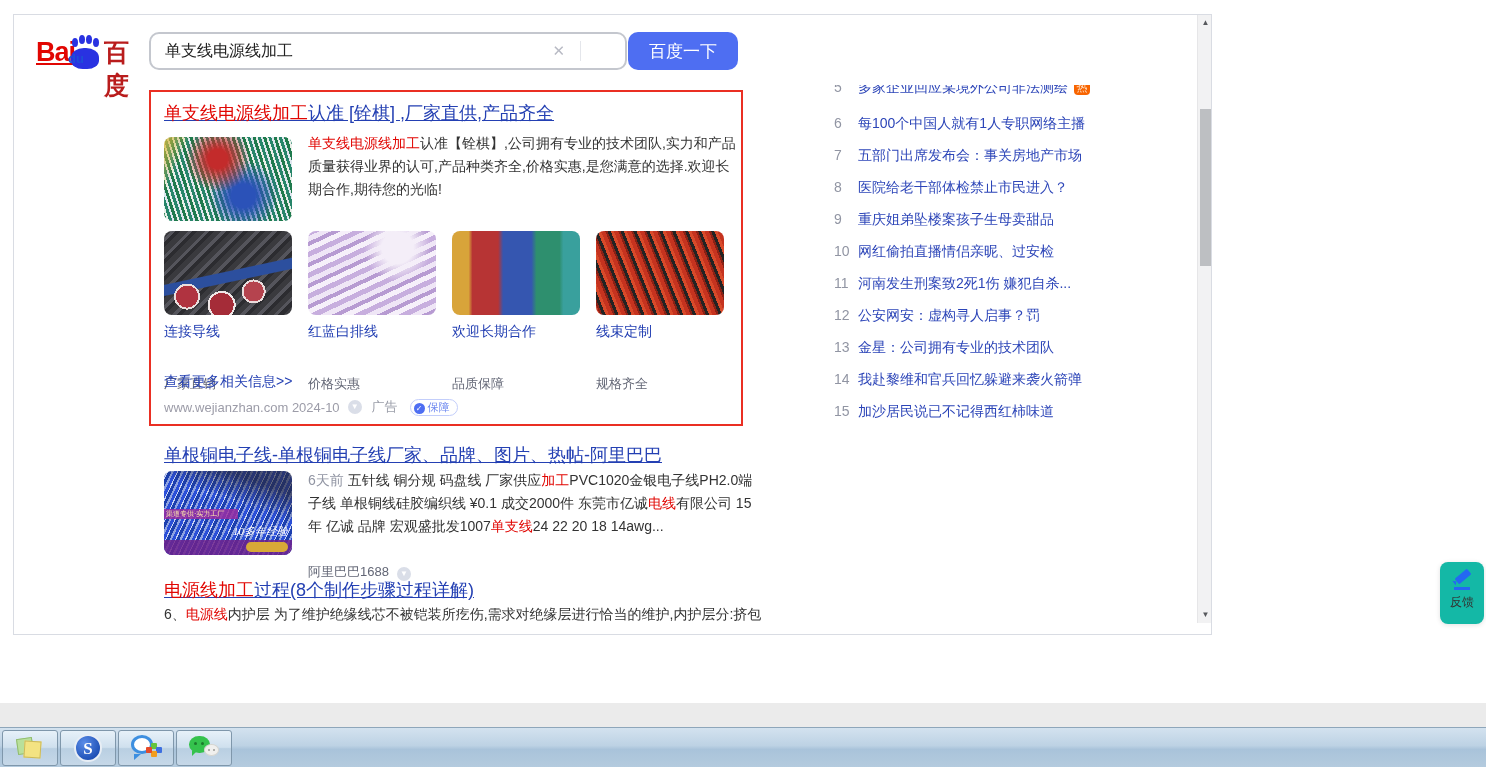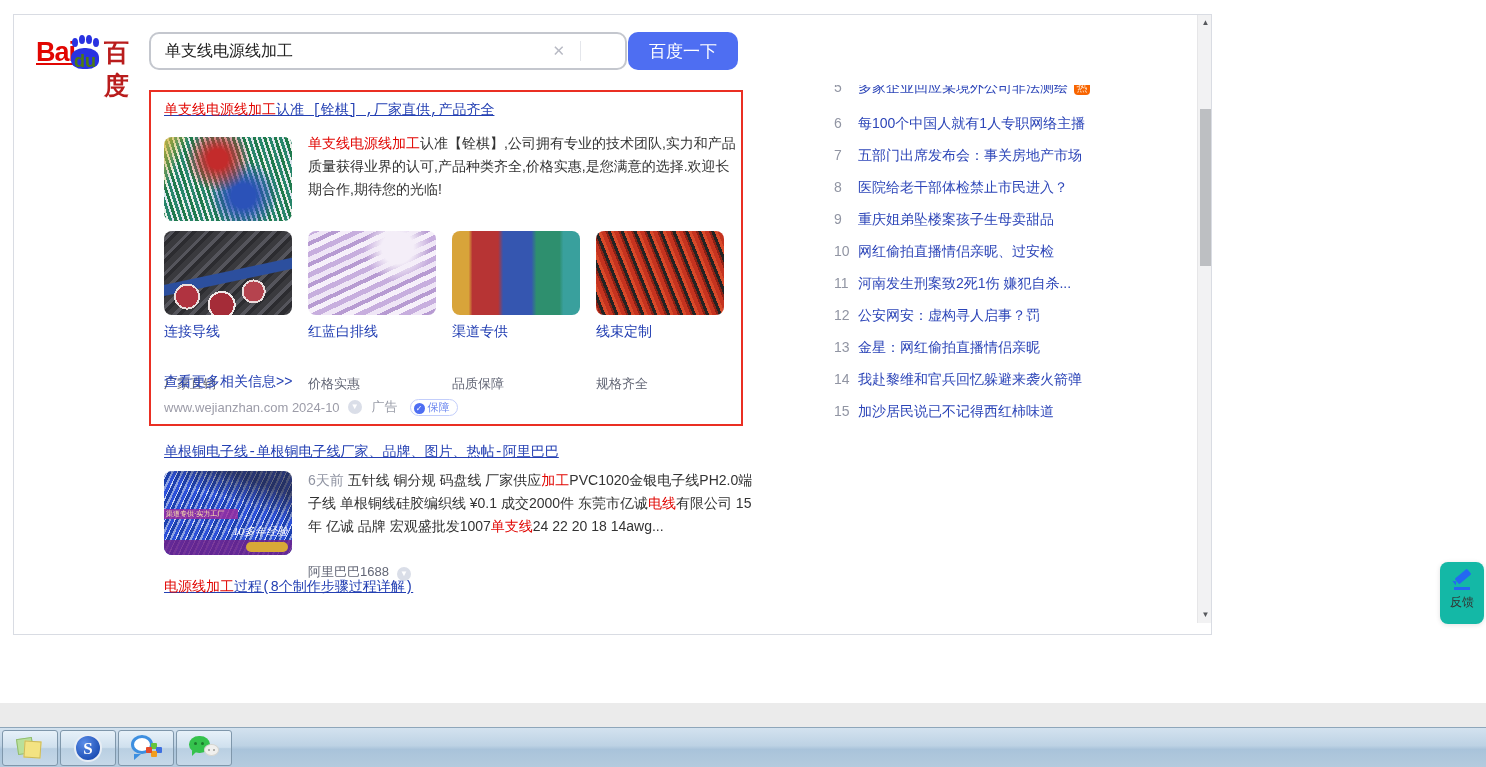--- a/index.html
+++ b/index.html
@@ -12,39 +12,39 @@
   .page { position:absolute; left:13px; top:14px; width:1199px; height:621px; background:#fff; border:1px solid #d9dce3; overflow:hidden; }
 
   
   .topbar { position:absolute; left:0; top:0; width:100%; height:70px; background:#fff; z-index:30; }
   .logo { position:absolute; left:10px; top:14px; width:122px; height:42px; }
   .logo .bai { position:absolute; left:12px; top:8px; font-size:27px; font-weight:bold; color:#e10602; letter-spacing:-1px;text-decoration:underline; }
   .paw { position:absolute; left:44px; top:10px; width:34px; height:30px; }
   .paw .pad { position:absolute; left:3px; top:9px; width:28px; height:21px; background:#2932e1; border-radius:46% 46% 42% 42%; }
   .paw .toe { position:absolute; width:6px; height:9px; background:#2932e1; border-radius:50%; left:4px; top:-1px;
               box-shadow:7px -3px 0 0 #2932e1, 14px -3px 0 0 #2932e1, 21px 0 0 0 #2932e1; }
-  .paw .du { position:absolute; left:0; right:0; top:12px; text-align:center; color:#4d7c0f; font-size:18px; font-weight:bold; }
+  .paw .du { position:absolute; left:0; right:0; top:12px; color:#1d4ed8; font-size:13px; font-weight:bold; }
   .logo .cn { position:absolute; left:80px; top:7px; font-size:25px; font-weight:bold; color:#b91c1c; }
 
   .searchbox { position:absolute; left:135px; top:17px; width:478px; height:38px; border:2px solid #c4c7ce; border-radius:10px; background:#fff; }
   .searchbox input { position:absolute; left:14px; top:2px; width:380px; height:30px; border:none; outline:none; font-size:16px; color:#222; font-family:inherit; }
   .clear-x { position:absolute; right:60px; top:8px; font-size:15px; color:#b8bac4; cursor:pointer; }
   .search-divider { position:absolute; right:44px; top:7px; width:1px; height:20px; background:#e4e6eb; }
   .search-btn { position:absolute; left:614px; top:17px; width:110px; height:38px; background:#4e6ef2; color:#fff; border:none; border-radius:10px; font-size:17px; cursor:pointer; font-family:inherit; }
 
   .top-links { position:absolute; right:0; top:0; height:70px; }
 
   
   .scrollbar { position:absolute; left:1183px; top:0; width:15px; height:608px; background:#f2f2f3; border-left:1px solid #e6e6e8; z-index:40; }
   .sb-arrow { position:absolute; left:0; width:15px; height:16px; color:#56585c; font-size:8px; text-align:center; line-height:16px; }
   .sb-up { top:0; } .sb-down { bottom:0; }
   .sb-thumb { position:absolute; left:2px; top:94px; width:11px; height:157px; background:#bdbfc2; }
 
   
-  .r-title { font-size:14px; color:#2440b3; text-decoration:underline; cursor:pointer; white-space:nowrap;font-family:Liberation Mono, monospace; }
+  .r-title { font-size:18px; color:#2440b3; text-decoration:underline; cursor:pointer; white-space:nowrap; }
   .r-title .kw { color:#e10602; }
   .desc { font-size:14px; color:#333; line-height:23px; }
   .kw-red { color:#e10602; }
   .gray { color:#9195a3;text-align:right; }
 
   
   .ad-block { position:absolute; left:135px; top:75px; width:594px; height:336px; border:2px solid #ea2f23; background:#fff; }
   .ad-title { position:absolute; left:13px; top:9px; }
   .thumb { border-radius:8px; position:absolute; overflow:hidden; }
   .ad-main-thumb { left:13px; top:45px; width:128px; height:84px;
@@ -164,21 +164,21 @@
 
     <div class="hotlist">
       <div class="hot-row" style="top:64px"><span class="hot-rank">5</span><span class="hot-link">多家企业回应某境外公司非法测绘</span><span class="hot-badge">热</span></div>
       <div class="hot-row" style="top:100px"><span class="hot-rank">6</span><span class="hot-link">每100个中国人就有1人专职网络主播</span></div>
       <div class="hot-row" style="top:132px"><span class="hot-rank">7</span><span class="hot-link">五部门出席发布会：事关房地产市场</span></div>
       <div class="hot-row" style="top:164px"><span class="hot-rank">8</span><span class="hot-link">医院给老干部体检禁止市民进入？</span></div>
       <div class="hot-row" style="top:196px"><span class="hot-rank">9</span><span class="hot-link">重庆姐弟坠楼案孩子生母卖甜品</span></div>
       <div class="hot-row" style="top:228px"><span class="hot-rank">10</span><span class="hot-link">网红偷拍直播情侣亲昵、过安检</span></div>
       <div class="hot-row" style="top:260px"><span class="hot-rank">11</span><span class="hot-link">河南发生刑案致2死1伤 嫌犯自杀...</span></div>
       <div class="hot-row" style="top:292px"><span class="hot-rank">12</span><span class="hot-link">公安网安：虚构寻人启事？罚</span></div>
-      <div class="hot-row" style="top:324px"><span class="hot-rank">13</span><span class="hot-link">金星：网红偷拍直播情侣亲昵</span></div>
+      <div class="hot-row" style="top:324px"><span class="hot-rank">13</span><span class="hot-link">金星：公司拥有专业的技术团队</span></div>
       <div class="hot-row" style="top:356px"><span class="hot-rank">14</span><span class="hot-link">我赴黎维和官兵回忆躲避来袭火箭弹</span></div>
       <div class="hot-row" style="top:388px"><span class="hot-rank">15</span><span class="hot-link">加沙居民说已不记得西红柿味道</span></div>
     </div>
 
     <div class="topbar">
       <div class="logo">
         <span class="bai">Bai</span>
         <span class="paw">
           <span class="toe"></span>
             <span class="pad"></span>
@@ -204,21 +204,21 @@
       <div class="thumb ad-main-thumb"></div>
       <div class="ad-desc desc"><span class="kw-red">单支线电源线加工</span><span>认准【铨棋】,公司拥有专业的技术团队,实力和产品质量获得业界的认可,产品种类齐全,价格实惠,是您满意的选择.欢迎长期合作,期待您的光临!</span></div>
 
       <div class="thumb card-img ci-0"></div>
       <div class="thumb card-img ci-1"></div>
       <div class="thumb card-img ci-2"></div>
       <div class="thumb card-img ci-3"></div>
 
       <span class="card-title cx-0">连接导线</span>
       <span class="card-title cx-1">红蓝白排线</span>
-      <span class="card-title cx-2">渠道专供</span>
+      <span class="card-title cx-2">欢迎长期合作</span>
       <span class="card-title cx-3">线束定制</span>
 
       <span class="card-sub cx-0">厂家直销</span>
       <span class="card-sub cx-1">价格实惠</span>
       <span class="card-sub cx-2">品质保障</span>
       <span class="card-sub cx-3">规格齐全</span>
 
       <span class="more-link">查看更多相关信息&gt;&gt;</span>
 
       <div class="meta-row">
@@ -230,20 +230,21 @@
     <div class="thumb r2-thumb">
       <div class="r2-banner">渠道专供·实力工厂</div>
       <div class="r2-bottom-strip"></div>
       <div class="r2-exp">10多年经验</div>
       <div class="r2-gold"></div>
     </div>
     <div class="r2-desc desc"><span class="gray">6天前 </span><span>五针线 铜分规 码盘线 厂家供应</span><span class="kw-red">加工</span><span>PVC1020金银电子线PH2.0端子线 单根铜线硅胶编织线 ¥0.1 成交2000件 东莞市亿诚</span><span class="kw-red">电线</span><span>有限公司 15年 亿诚 品牌 宏观盛批发1007</span><span class="kw-red">单支线</span><span>24 22 20 18 14awg...</span></div>
     <div class="r2-meta"><span>阿里巴巴1688</span><span class="chev-circle">▼</span></div>
 
     <div class="r3-title r-title"><span class="kw">电源线加工</span><span>过程(8个制作步骤过程详解)</span></div>
+    <div class="r3-desc desc"><span>6、</span><span class="kw-red">电源线</span><span>内护层 为了维护绝缘线芯不被铠装所疙伤,需求对绝缘层进行恰当的维护,内护层分:挤包</span></div>
 
     <div class="scrollbar">
       <div class="sb-arrow sb-up">▲</div>
       <div class="sb-thumb"></div>
       <div class="sb-arrow sb-down">▼</div>
     </div>
   </div>
 
   <div class="feedback">
     <div class="pencil">

